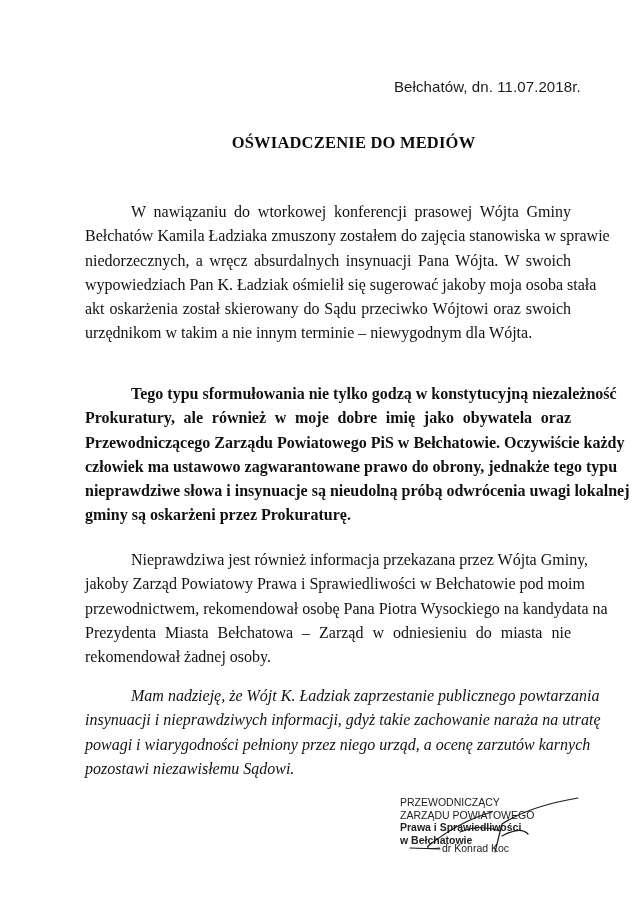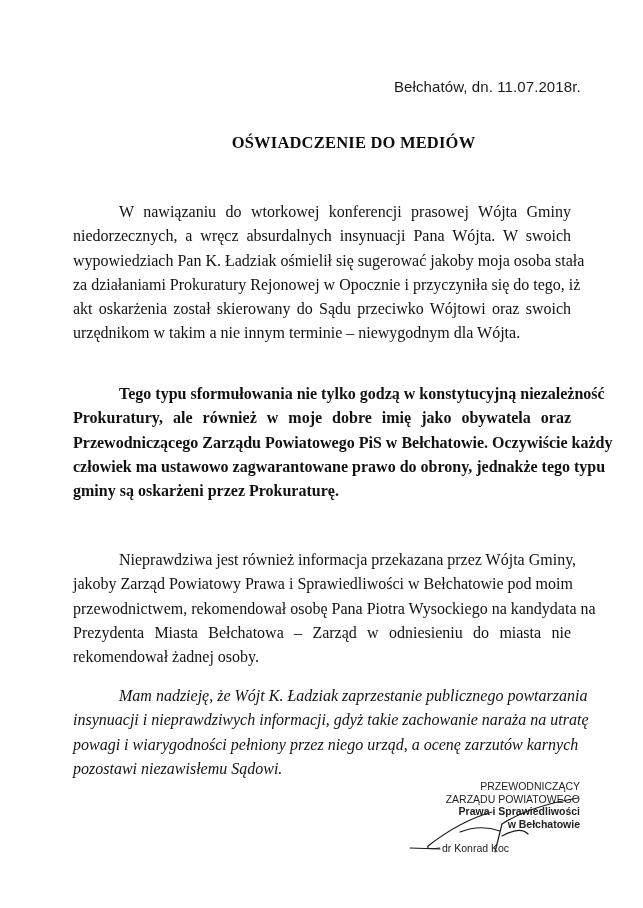--- a/index.html
+++ b/index.html
@@ -12,63 +12,64 @@
       font-family: "Liberation Sans", sans-serif; font-size: 15px; color: #1a1a1a;
       letter-spacing: 0.1px;
     }
     .title {
       position: absolute; top: 133px; left: 0; width: 643px; text-align: center;
       font-weight: bold; font-size: 16.5px; letter-spacing: 0.2px; color: #0d0d0d; padding-left: 32px;
     }
     .para { position: absolute; left: 73px; width: 498px; font-size: 16px; }
     .line {
       display: block; height: 24.3px; line-height: 24.3px; white-space: nowrap;
-      text-align: justify; text-align-last: justify;
+      text-align: justify; text-align-last: justify; margin-left: 12px;
     }
     .line.last { text-align-last: left; }
     .line.indent { padding-left: 46px; }
     #p1 { top: 200px; }
     #p2 { top: 382px; font-weight: bold; }
     #p3 { top: 548px; }
     #p4 { top: 684px; font-style: italic; }
 
     .signature { position: absolute; left: 400px; top: 776px; width: 190px; height: 95px; }
     .stamp {
-      position: absolute; top: 4px; left: 0; width: 180px; text-align: right;
+      position: absolute; top: 20px; left: 0; width: 180px; text-align: left;
       font-family: "Liberation Sans", sans-serif; font-size: 10.5px; line-height: 12.5px;
       color: #222;
     }
     .stamp .bold { font-weight: bold; }
     .stamp-name {
       position: absolute; top: 66px; left: 42px;
       font-family: "Liberation Sans", sans-serif; font-size: 10.5px; color: #222; text-align: center;
     }
     .sig-svg { position: absolute; left: 0; top: 0; width: 190px; height: 95px; }
   </style>
 </head>
 <body>
 
 <div>
   <div class="date">Bełchatów, dn. 11.07.2018r.</div>
   <div class="title">OŚWIADCZENIE DO MEDIÓW</div>
 
   <div class="para" id="p1">
     <span class="line indent">W nawiązaniu do wtorkowej konferencji prasowej Wójta Gminy</span>
+    <span class="line">Bełchatów Kamila Ładziaka zmuszony zostałem do zajęcia stanowiska w sprawie</span>
     <span class="line">niedorzecznych, a wręcz absurdalnych insynuacji Pana Wójta. W swoich</span>
     <span class="line">wypowiedziach Pan K. Ładziak ośmielił się sugerować jakoby moja osoba stała</span>
-    <span class="line">za działaniami Prokuratury Rejonowej w Opocznie i przyczyniła się do tego, iż</span>
     <span class="line">akt oskarżenia został skierowany do Sądu przeciwko Wójtowi oraz swoich</span>
     <span class="line last">urzędnikom w takim a nie innym terminie – niewygodnym dla Wójta.</span>
   </div>
 
   <div class="para" id="p2">
     <span class="line indent">Tego typu sformułowania nie tylko godzą w konstytucyjną niezależność</span>
     <span class="line">Prokuratury, ale również w moje dobre imię jako obywatela oraz</span>
     <span class="line">Przewodniczącego Zarządu Powiatowego PiS w Bełchatowie. Oczywiście każdy</span>
     <span class="line">człowiek ma ustawowo zagwarantowane prawo do obrony, jednakże tego typu</span>
+    <span class="line">nieprawdziwe słowa i insynuacje są nieudolną próbą odwrócenia uwagi lokalnej</span>
     <span class="line last">gminy są oskarżeni przez Prokuraturę.</span>
   </div>
 
   <div class="para" id="p3">
     <span class="line indent">Nieprawdziwa jest również informacja przekazana przez Wójta Gminy,</span>
     <span class="line">jakoby Zarząd Powiatowy Prawa i Sprawiedliwości w Bełchatowie pod moim</span>
     <span class="line">przewodnictwem, rekomendował osobę Pana Piotra Wysockiego na kandydata na</span>
     <span class="line">Prezydenta Miasta Bełchatowa – Zarząd w odniesieniu do miasta nie</span>
     <span class="line last">rekomendował żadnej osoby.</span>
   </div>

